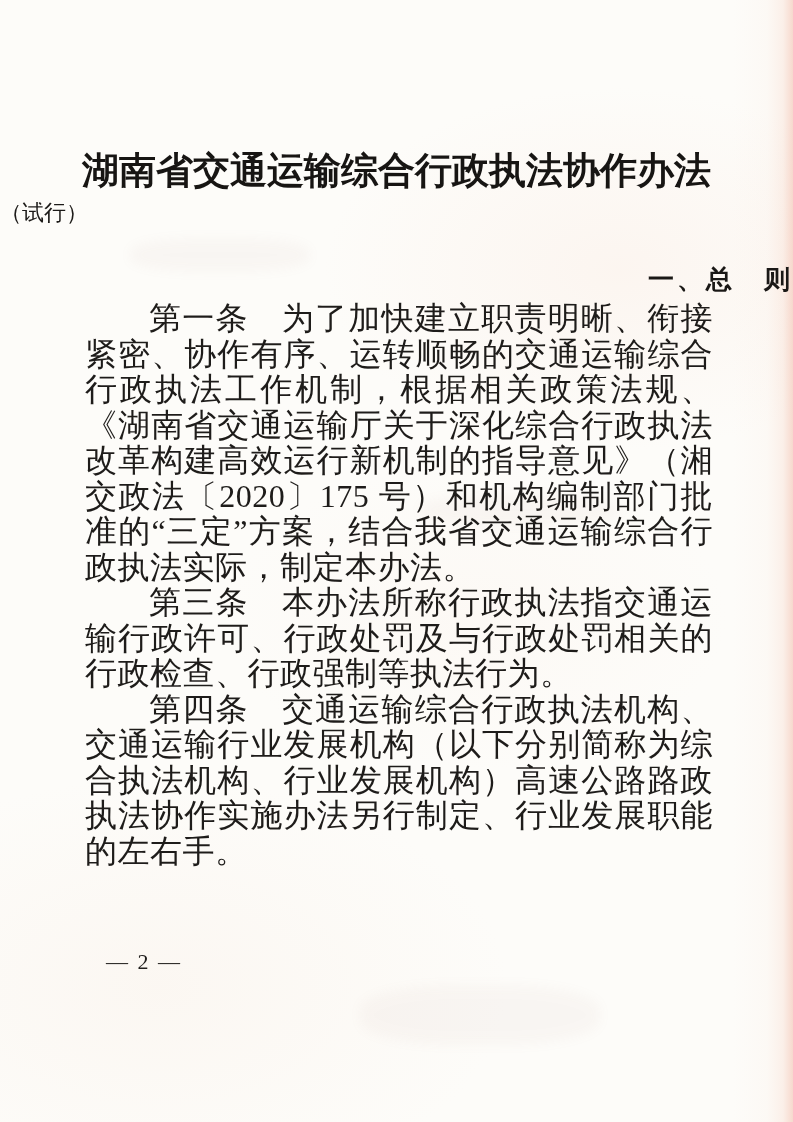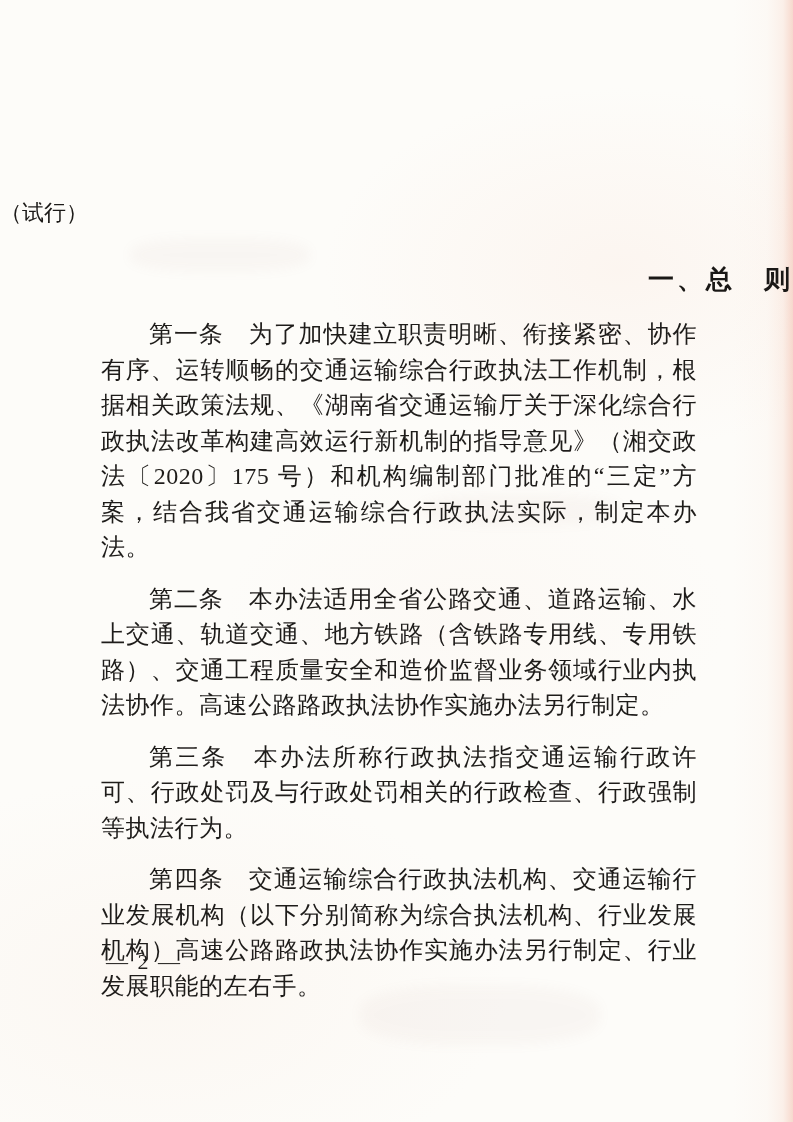--- a/index.html
+++ b/index.html
@@ -77,22 +77,22 @@
     color: #1a1816;
   }
   .doc-body {
     position: absolute;
     top: 301px;
     left: 85px;
     width: 628px;
     color: #1e1c1a;
   }
   .doc-body p {
-    margin: 16px;
-    font-size: 24px;
+    margin: 0;
+    font-size: 32px;
     line-height: 35.5px;
     text-indent: 2em;
     text-align: justify;
     text-justify: inter-ideograph;
     letter-spacing: 0.5px;
   }
   .page-number {
     position: absolute;
     top: 949px;
     left: 106px;
@@ -103,27 +103,27 @@
 </style>
 </head>
 <body>
 
 <div class="scan-page">
 
   <div class="bleed b1"></div>
   <div class="bleed b2"></div>
   <div class="bleed b3"></div>
 
+  <div class="doc-title">湖南省交通运输综合行政执法协作办法</div>
 
   <div class="doc-subtitle">（试行）</div>
 
   <div class="chapter-heading">一、总　则</div>
 
   <div class="doc-body">
     <p>第一条　为了加快建立职责明晰、衔接紧密、协作有序、运转顺畅的交通运输综合行政执法工作机制，根据相关政策法规、《湖南省交通运输厅关于深化综合行政执法改革构建高效运行新机制的指导意见》（湘交政法〔2020〕175 号）和机构编制部门批准的“三定”方案，结合我省交通运输综合行政执法实际，制定本办法。</p>
-    <p>第二条　本办法适用全省公路交通、道路运输、水上交通、轨道交通、地方铁路（含铁路专用线、专用铁路）、交通工程质量安全和造价监督业务领域行业内执法协作。高速公路路政执法协作实施办法另行制定。</p>
     <p>第三条　本办法所称行政执法指交通运输行政许可、行政处罚及与行政处罚相关的行政检查、行政强制等执法行为。</p>
     <p>第四条　交通运输综合行政执法机构、交通运输行业发展机构（以下分别简称为综合执法机构、行业发展机构）高速公路路政执法协作实施办法另行制定、行业发展职能的左右手。</p>
   </div>
 
   <div class="page-number">— 2 —</div>
 
 </div>
 
 </body></html>

